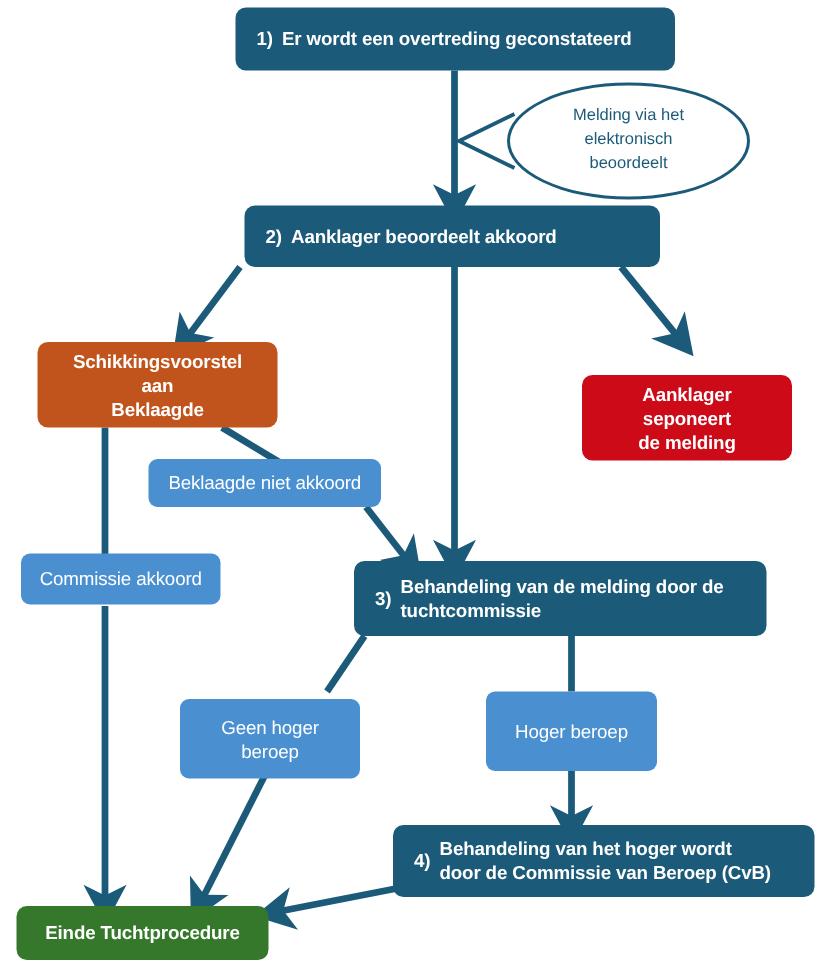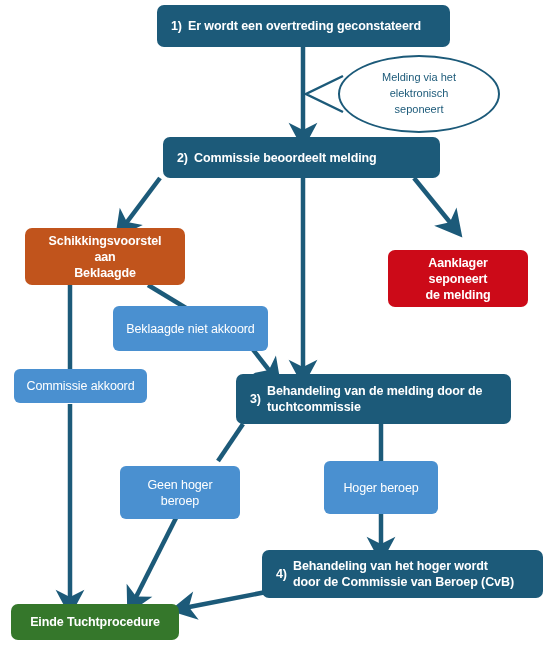--- a/index.html
+++ b/index.html
@@ -98,44 +98,44 @@
 
   <div class="node step left" style="left:157px; top:5px; width:293px; height:42px;">
     <span class="num">1)</span>
     <span>Er wordt een overtreding geconstateerd</span>
   </div>
 
   <div class="callout" style="left:338px; top:55px; width:162px; height:78px;">
     <div>
       <div>Melding via het</div>
       <div>elektronisch</div>
-      <div>seponeert</div>
+      <div>beoordeelt</div>
     </div>
   </div>
 
   <div class="node step left" style="left:163px; top:137px; width:277px; height:41px;">
     <span class="num">2)</span>
-    <span>Commissie beoordeelt melding</span>
+    <span>Aanklager beoordeelt akkoord</span>
   </div>
 
   <div class="node settle center" style="left:25px; top:228px; width:160px; height:57px;">
     <div>
       <div>Schikkingsvoorstel aan</div>
       <div>Beklaagde</div>
     </div>
   </div>
 
   <div class="node drop center" style="left:388px; top:228px; width:140px; height:57px;margin-top:22px;">
     <div>
       <div>Aanklager seponeert</div>
       <div>de melding</div>
     </div>
   </div>
 
-  <div class="node label center" style="left:113px; top:306px; width:155px; height:45px;">
+  <div class="node label center" style="left:99px; top:306px; width:155px; height:32px;">
     <span>Beklaagde niet akkoord</span>
   </div>
 
   <div class="node label center" style="left:14px; top:369px; width:133px; height:34px;">
     <span>Commissie akkoord</span>
   </div>
 
   <div class="node step left" style="left:236px; top:374px; width:275px; height:50px;">
     <span class="num">3)</span>
     <span>

